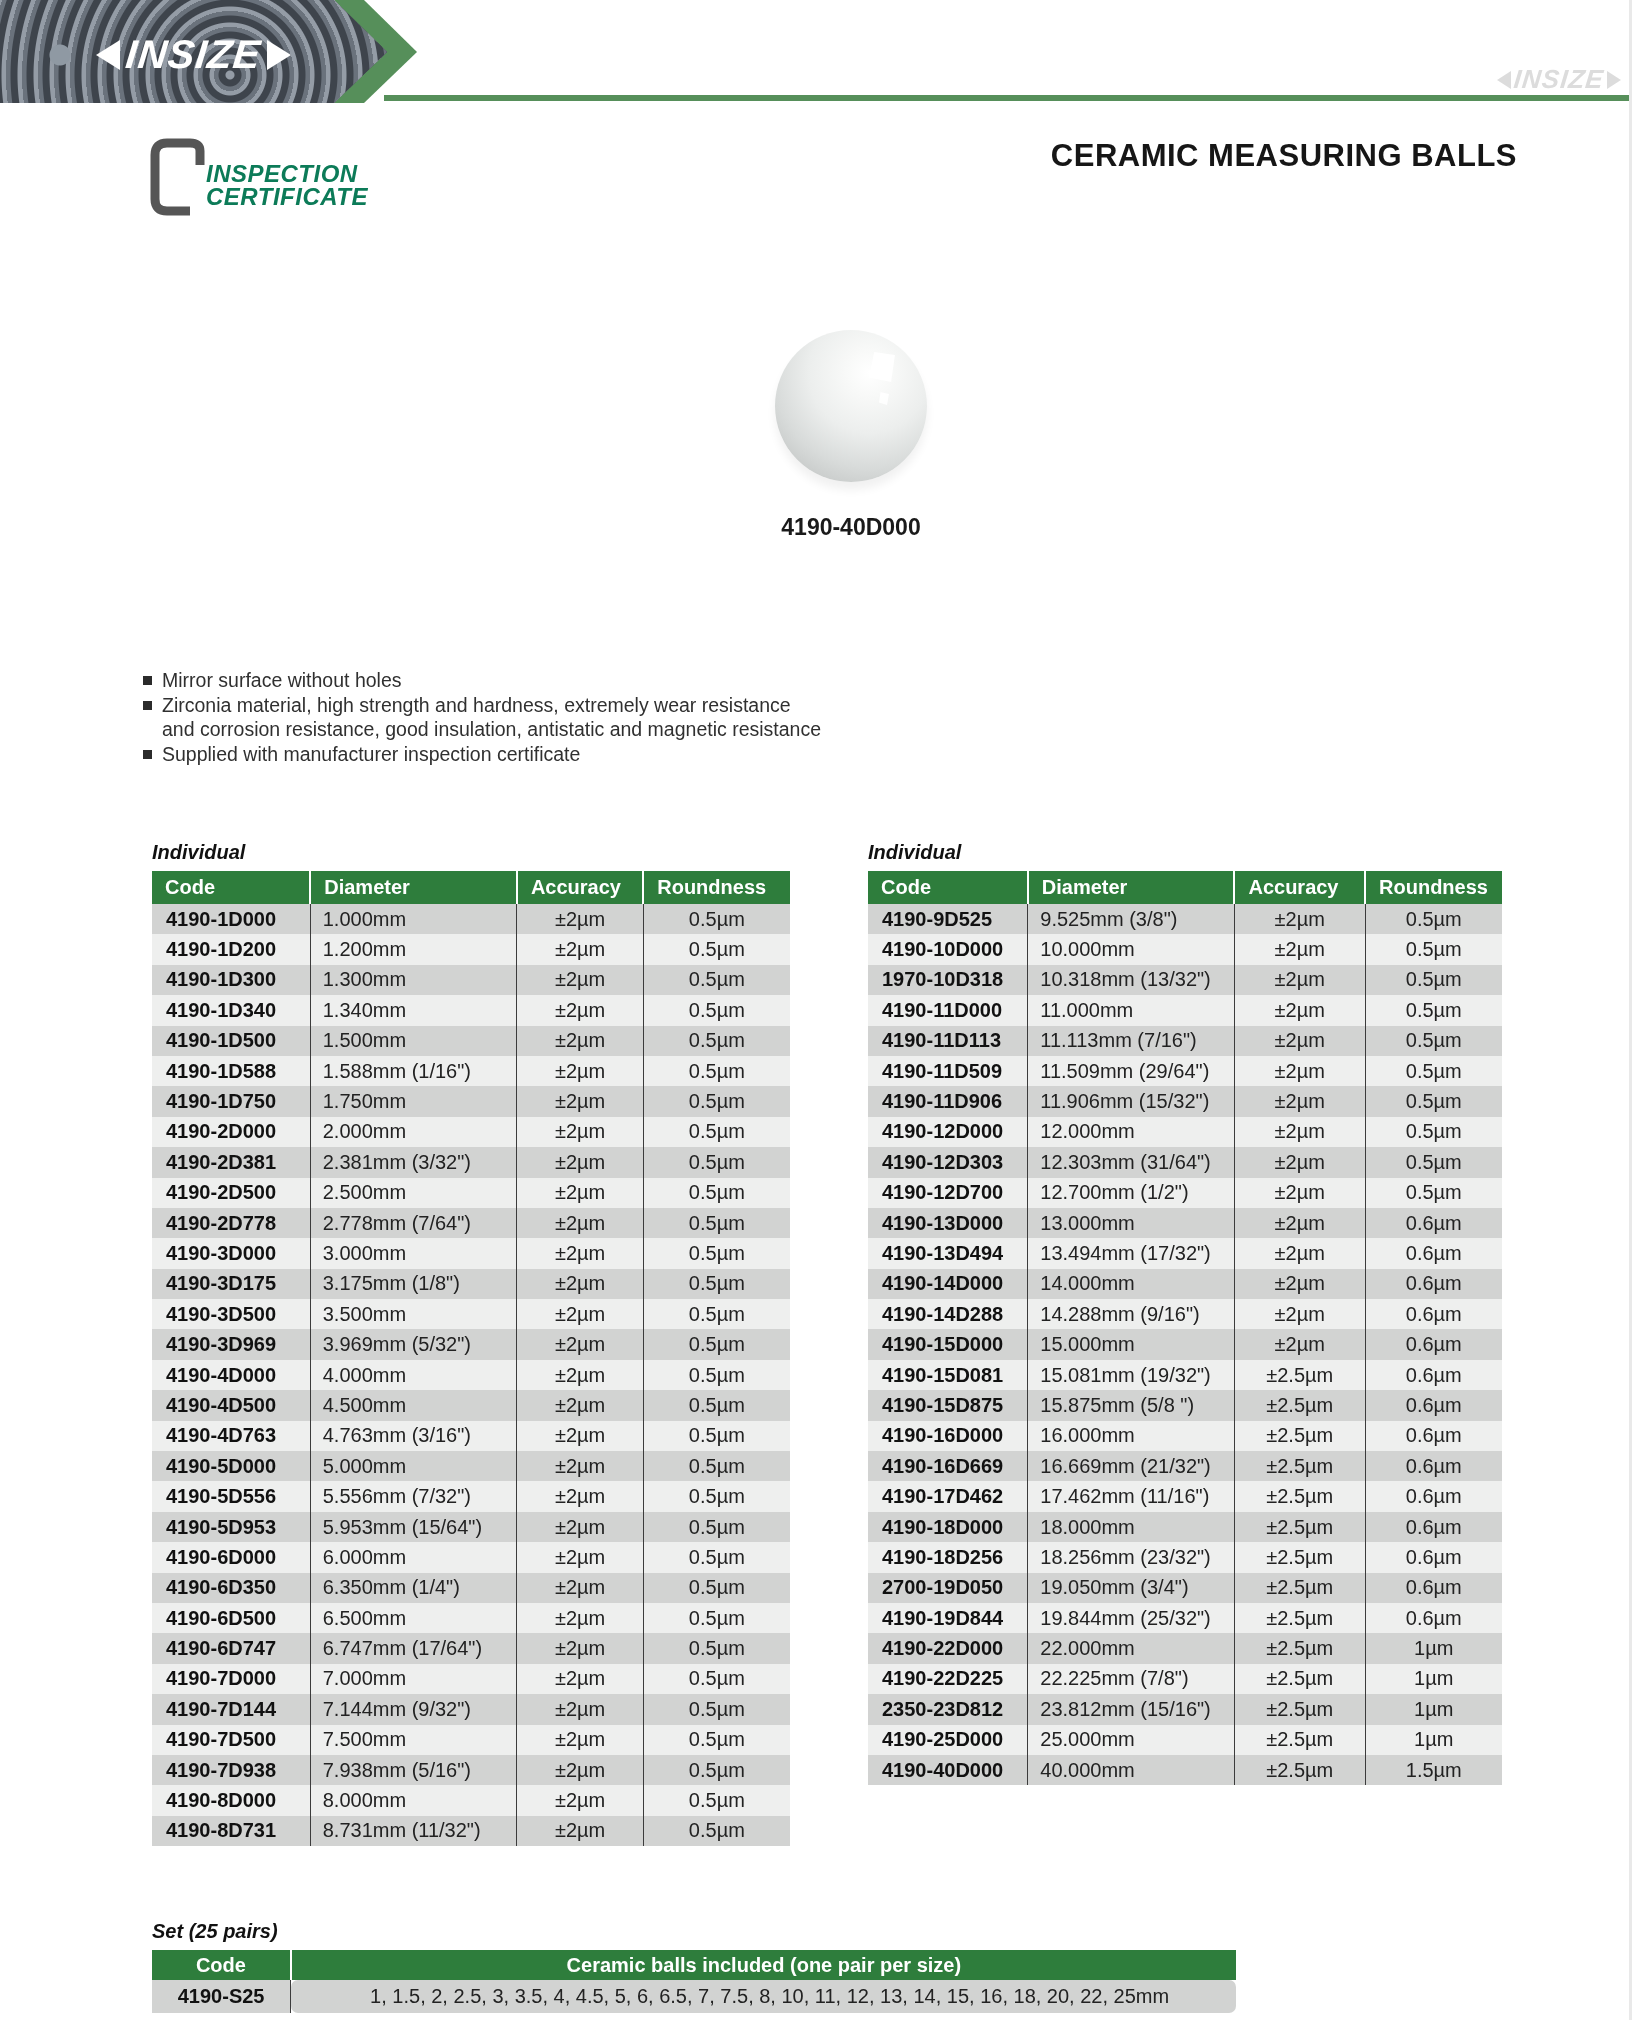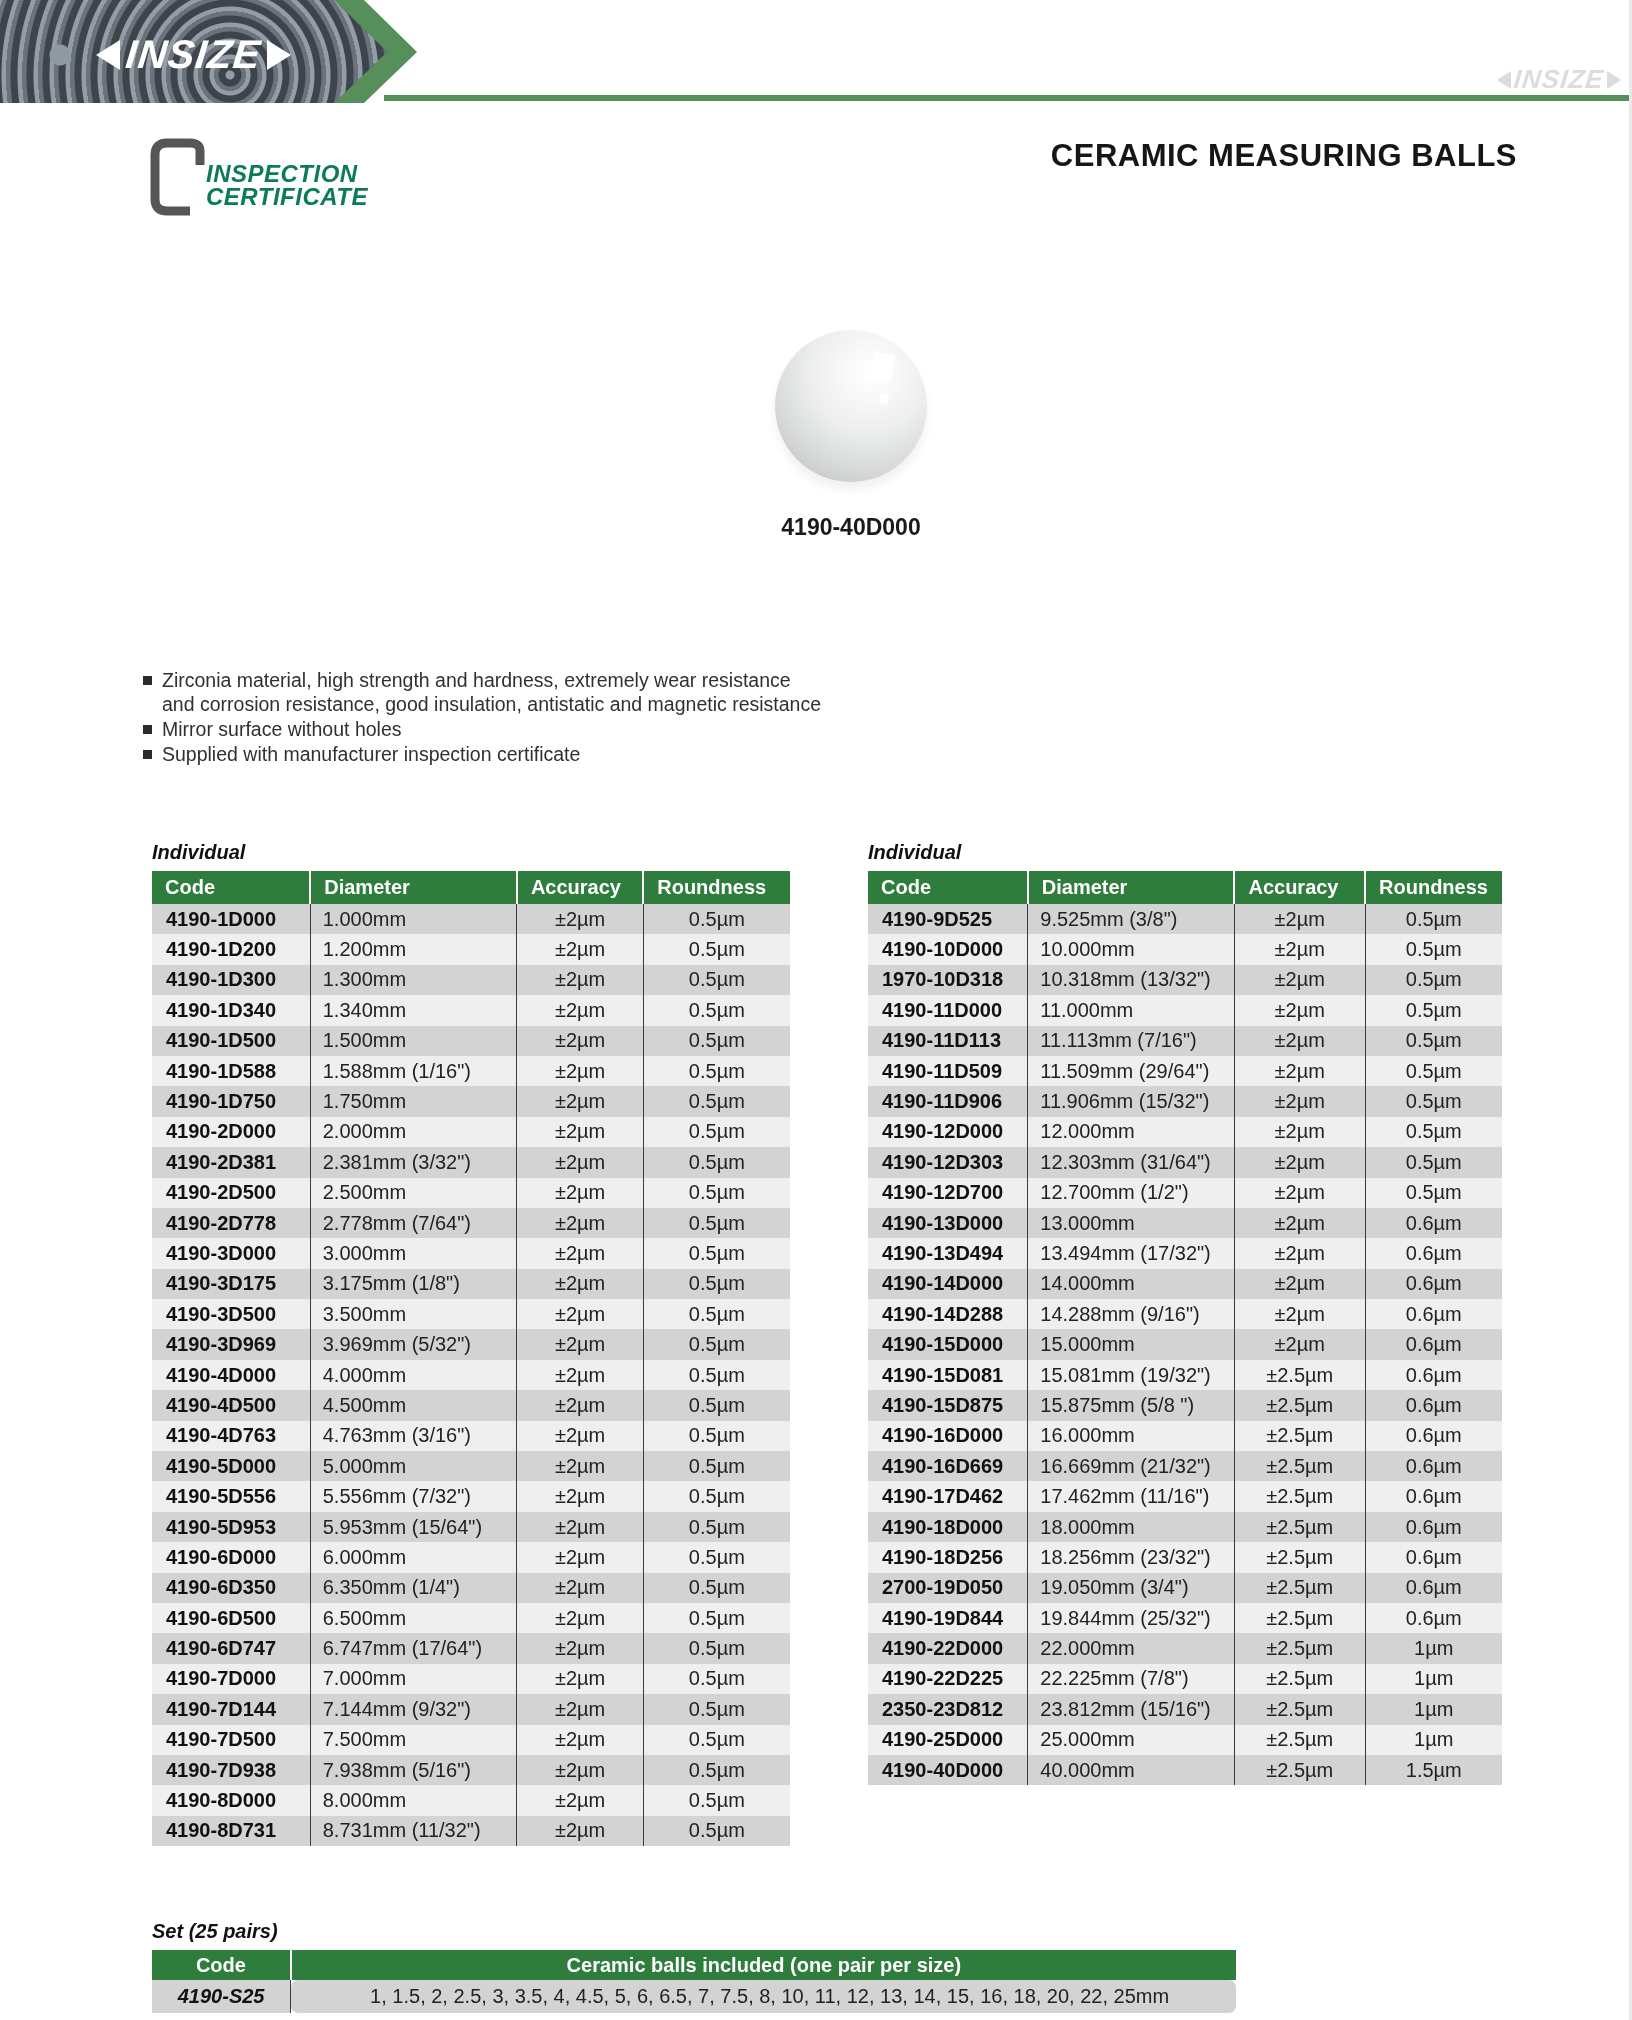--- a/index.html
+++ b/index.html
@@ -70,21 +70,21 @@
   table.spec th.c0{border-left:none;}
   table.spec td{height:30.4px;padding:0;color:#222;border-left:1.5px solid #3c3c3c;overflow:hidden;white-space:nowrap;}
   table.spec td.c0{border-left:none;font-weight:bold;color:#111;padding-left:14px;}
   table.spec td.c1{padding-left:12px;}
   table.spec td.c2,table.spec td.c3{text-align:center;}
   table.spec tbody tr:nth-child(odd){background:var(--row-dark);}
   table.spec tbody tr:nth-child(even){background:var(--row-light);}
   
   table.setspec th{text-align:center;padding:0;height:30px;}
   table.setspec td{text-align:center;white-space:nowrap;height:33px;}
-  table.setspec td.c0{padding-left:0;font-style:italic;}
+  table.setspec td.c0{padding-left:0;}
   table.setspec td.c1{font-weight:normal;border-radius:7px;}
 </style>
 </head>
 <body>
 
 <div class="page">
 
   <div class="chevron-accent"></div>
   <div class="header-photo"></div>
   <div class="brand-logo">
@@ -110,26 +110,26 @@
       <div>CERTIFICATE</div>
     </div>
   </div>
 
   <div class="ball"></div>
   <div class="ball-caption">4190-40D000</div>
 
   <ul class="features">
     <li>
       <span class="bullet-icon"></span>
-      <span class="feature-text">Zirconia material, high strength and hardness, extremely wear resistance
-and corrosion resistance, good insulation, antistatic and magnetic resistance</span>
+      <span class="feature-text">Mirror surface without holes</span>
     </li>
     <li>
       <span class="bullet-icon"></span>
-      <span class="feature-text">Mirror surface without holes</span>
+      <span class="feature-text">Zirconia material, high strength and hardness, extremely wear resistance
+and corrosion resistance, good insulation, antistatic and magnetic resistance</span>
     </li>
     <li>
       <span class="bullet-icon"></span>
       <span class="feature-text">Supplied with manufacturer inspection certificate</span>
     </li>
   </ul>
 
   <div class="table-block tb-left">
     <div class="table-label">Individual</div>
     <table class="spec">

